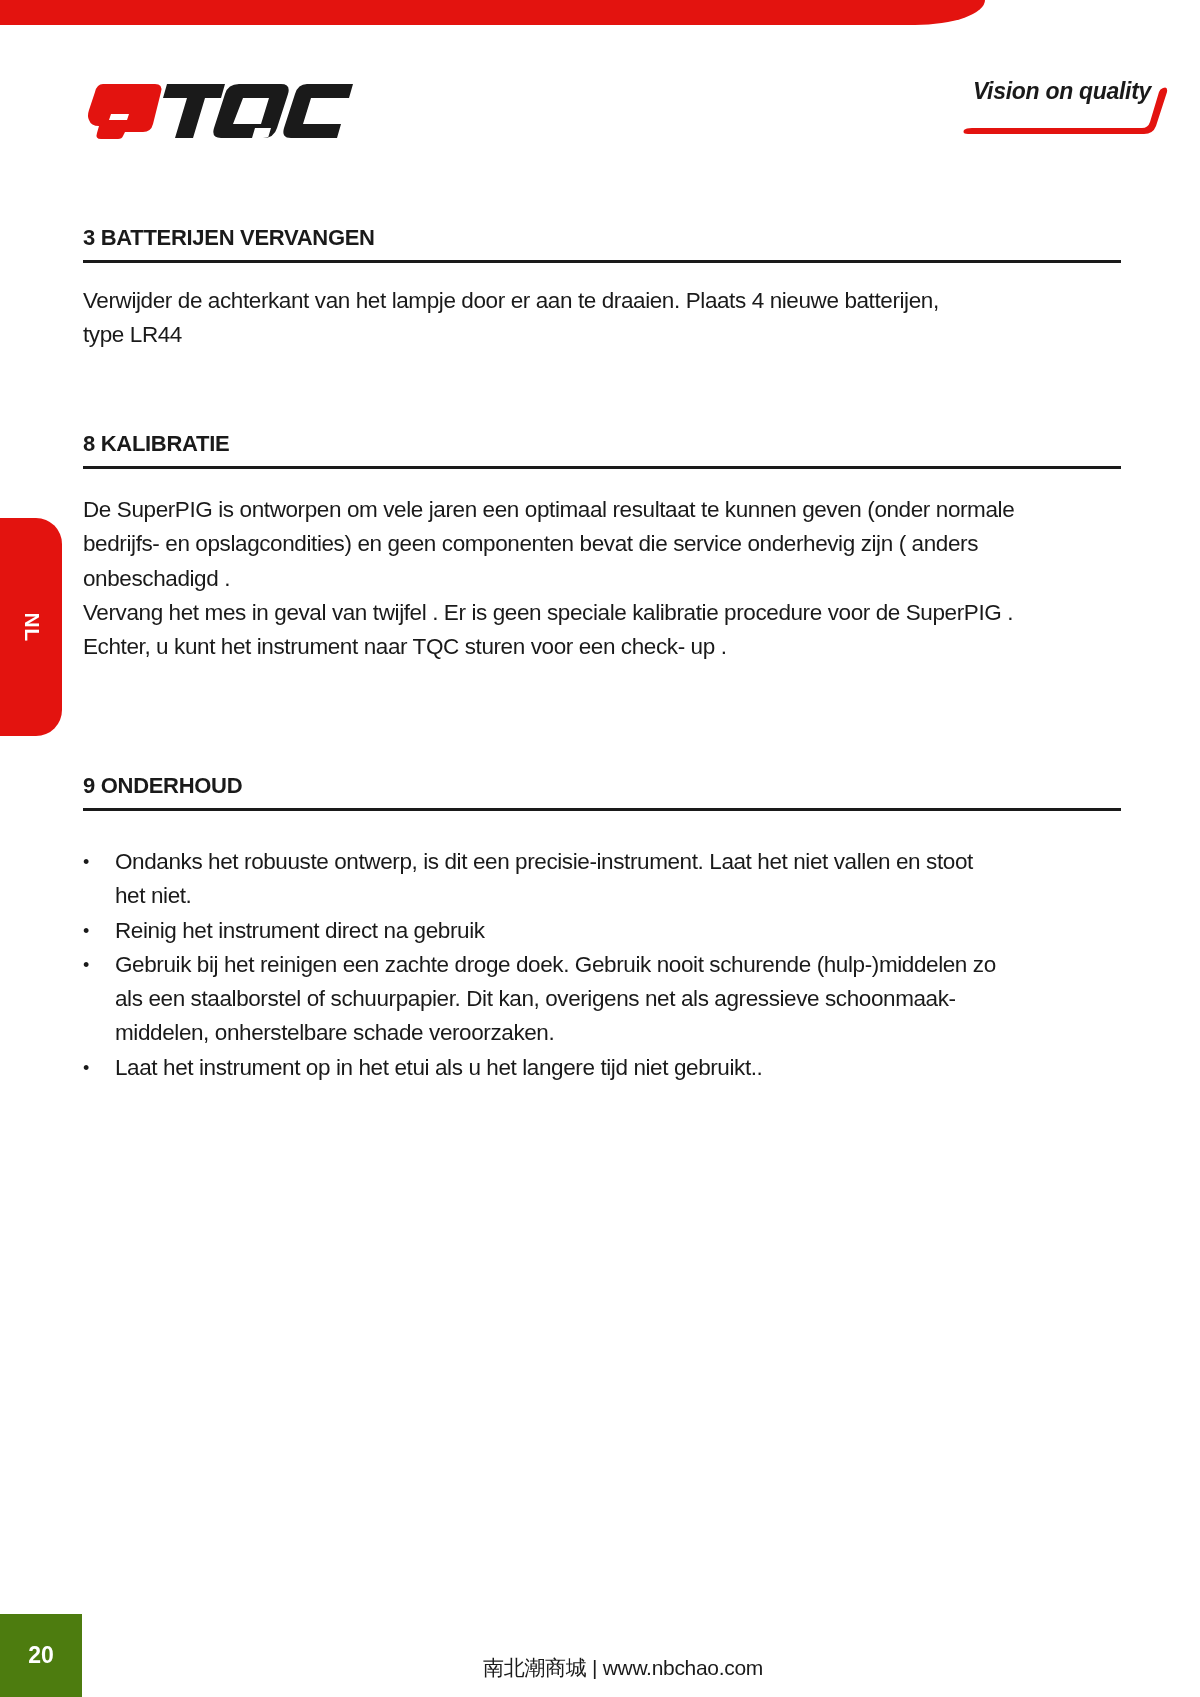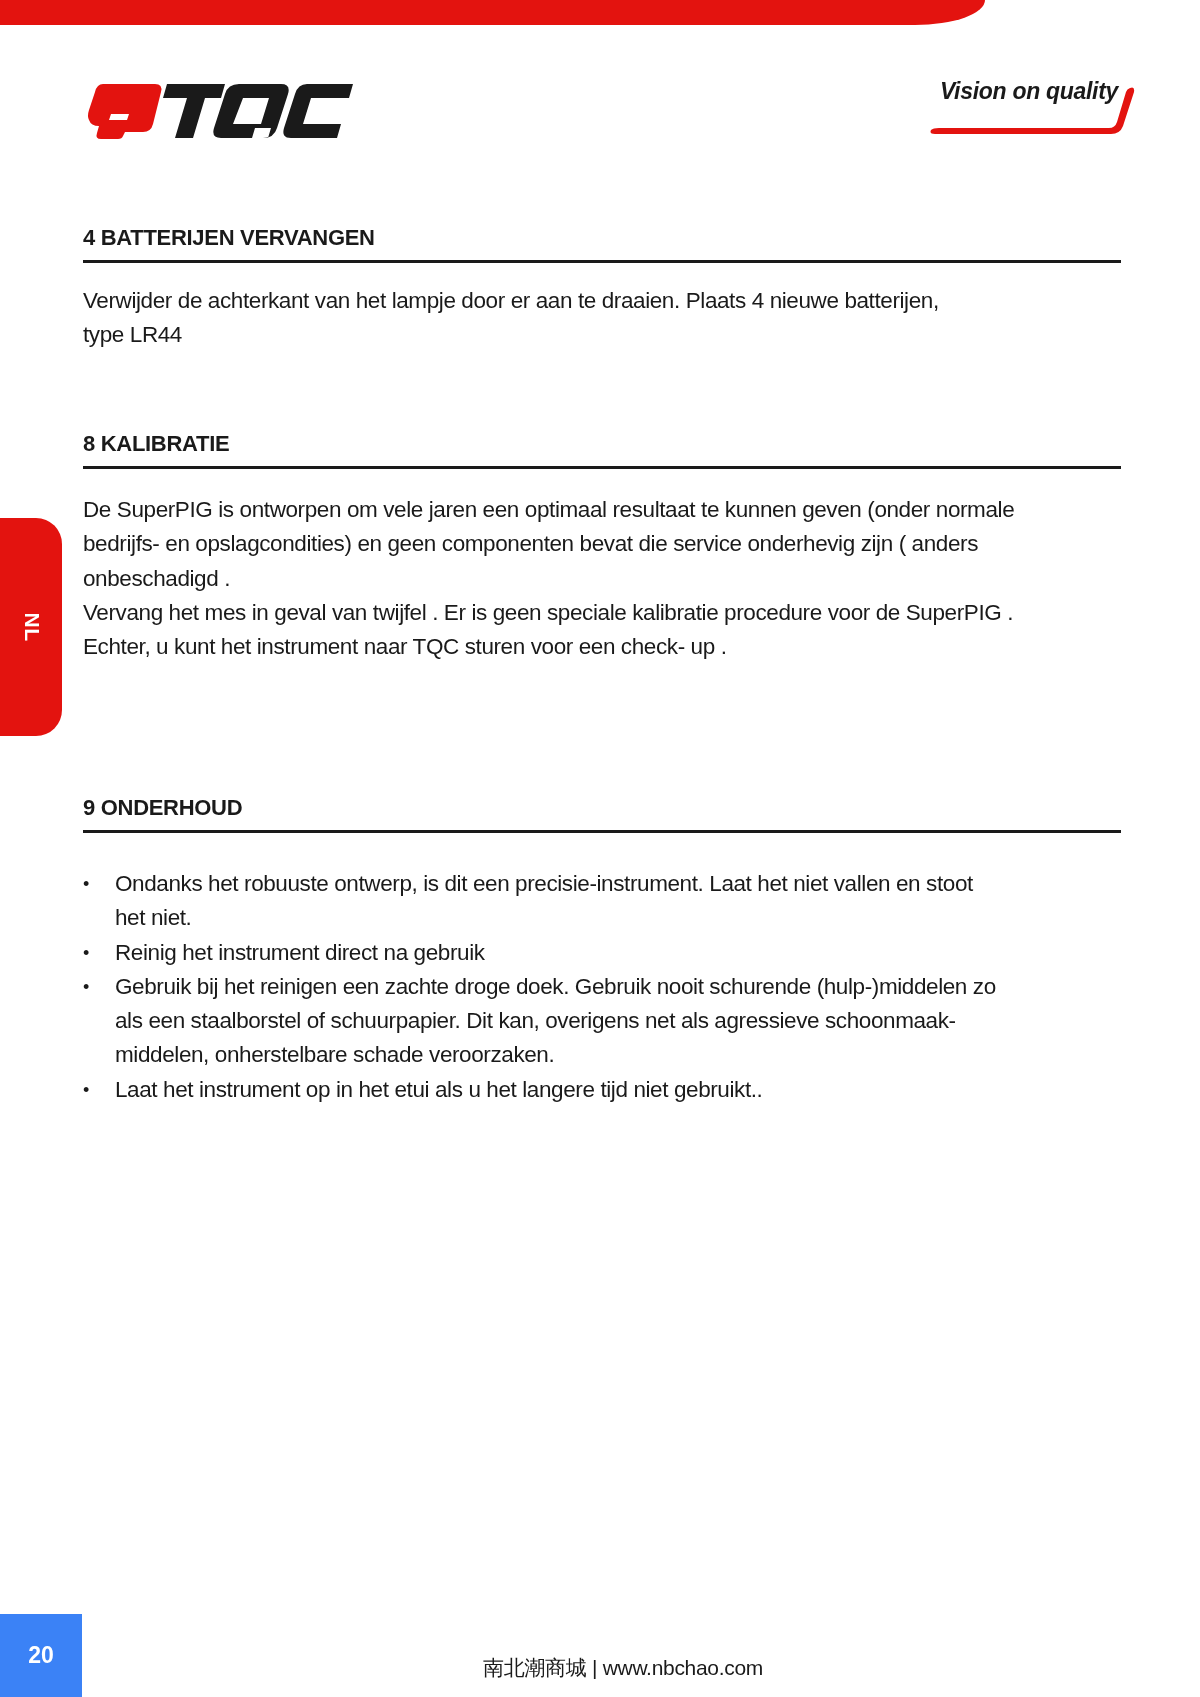--- a/index.html
+++ b/index.html
@@ -6,21 +6,21 @@
   body {
     width: 1200px; height: 1697px; position: relative; overflow: hidden;
     background: #ffffff; color: #1a1a1a;
     font-family: "Liberation Sans", "DejaVu Sans", sans-serif;
   }
   .top-bar {
     position: absolute; left: 0; top: 0; width: 985px; height: 25px;
     background: #e3130f; border-bottom-right-radius: 70px 25px;
   }
   .logo { position: absolute; left: 85px; top: 80px; width: 270px; height: 60px; }
-  .tagline-wrap { position: absolute; left: 925px; top: 74px; width: 215px; height: 66px; }
+  .tagline-wrap { position: absolute; left: 958px; top: 74px; width: 215px; height: 66px; }
   .tagline {
     position: absolute; right: 22px; top: 4px;
     font-weight: bold; font-style: italic; font-size: 23px; color: #1a1a1a;
     letter-spacing: -0.3px; white-space: nowrap;
   }
   .tagline-swoosh { position: absolute; left: 0; top: 0; width: 215px; height: 66px; }
 
   .section { position: absolute; left: 83px; width: 1038px; }
   .section h2 {
     margin: 0; font-size: 22px; font-weight: bold; letter-spacing: -0.3px;
@@ -43,21 +43,21 @@
     background: #e3130f; border-top-right-radius: 26px; border-bottom-right-radius: 26px;
     display: flex; align-items: center; justify-content: center;
   }
   .lang-tab span {
     color: #fff; font-weight: bold; font-size: 21px; transform: rotate(90deg);
     display: inline-block; letter-spacing: 0.5px;
   }
 
   .page-number {
     position: absolute; left: 0; top: 1614px; width: 82px; height: 83px;
-    background: #3b82f6; color: #fff; font-weight: bold; font-size: 23px;
+    background: #4d7c0f; color: #fff; font-weight: bold; font-size: 23px;
     display: flex; align-items: center; justify-content: center;
   }
   .footer-text {
     position: absolute; left: 0; width: 1200px; top: 1654px; text-align: center;
     font-size: 21px; color: #1a1a1a; letter-spacing: -0.3px;
     padding-left: 46px; box-sizing: border-box;
   }
 </style>
 </head>
 <body>
@@ -76,41 +76,41 @@
 </svg>
 
 <div class="tagline-wrap">
   <svg class="tagline-swoosh" viewBox="0 0 215 66" xmlns="http://www.w3.org/2000/svg">
     <path d="M205 14 Q210 12 209 18 L198 52 Q195 60 186 60 H10 Q4 60 6 56 Q8 54 14 54 H184 Q190 54 192 48 L201 18 Q202 15 205 14 Z" fill="#e3130f"></path>
   </svg>
   <span class="tagline">Vision on quality</span>
 </div>
 
 <div class="section" style="top:224px;">
-  <h2>4 BATTERIJEN VERVANGEN</h2>
+  <h2>3 BATTERIJEN VERVANGEN</h2>
   <div class="rule"></div>
   <p class="para" style="margin-top:21px;">
     <span class="para-line">Verwijder de achterkant van het lampje door er aan te draaien. Plaats 4 nieuwe batterijen,</span>
     <span class="para-line">type LR44</span>
   </p>
 </div>
 
 <div class="section" style="top:430px;">
   <h2>8 KALIBRATIE</h2>
   <div class="rule"></div>
   <p class="para" style="margin-top:24px;">
     <span class="para-line">De SuperPIG is ontworpen om vele jaren een optimaal resultaat te kunnen geven (onder normale</span>
     <span class="para-line">bedrijfs- en opslagcondities) en geen componenten bevat die service onderhevig zijn ( anders</span>
     <span class="para-line">onbeschadigd .</span>
     <span class="para-line">Vervang het mes in geval van twijfel . Er is geen speciale kalibratie procedure voor de SuperPIG .</span>
     <span class="para-line">Echter, u kunt het instrument naar TQC sturen voor een check- up .</span>
   </p>
 </div>
 
-<div class="section" style="top:772px;margin-top:22px;">
+<div class="section" style="top:772px;">
   <h2>9 ONDERHOUD</h2>
   <div class="rule"></div>
   <ul class="bullets para" style="margin-top:34px;">
     <li>
       <span class="bullet">•</span>
       <span class="para-line">Ondanks het robuuste ontwerp, is dit een precisie-instrument. Laat het niet vallen en stoot</span>
       <span class="para-line">het niet.</span>
     </li>
     <li>
       <span class="bullet">•</span>

